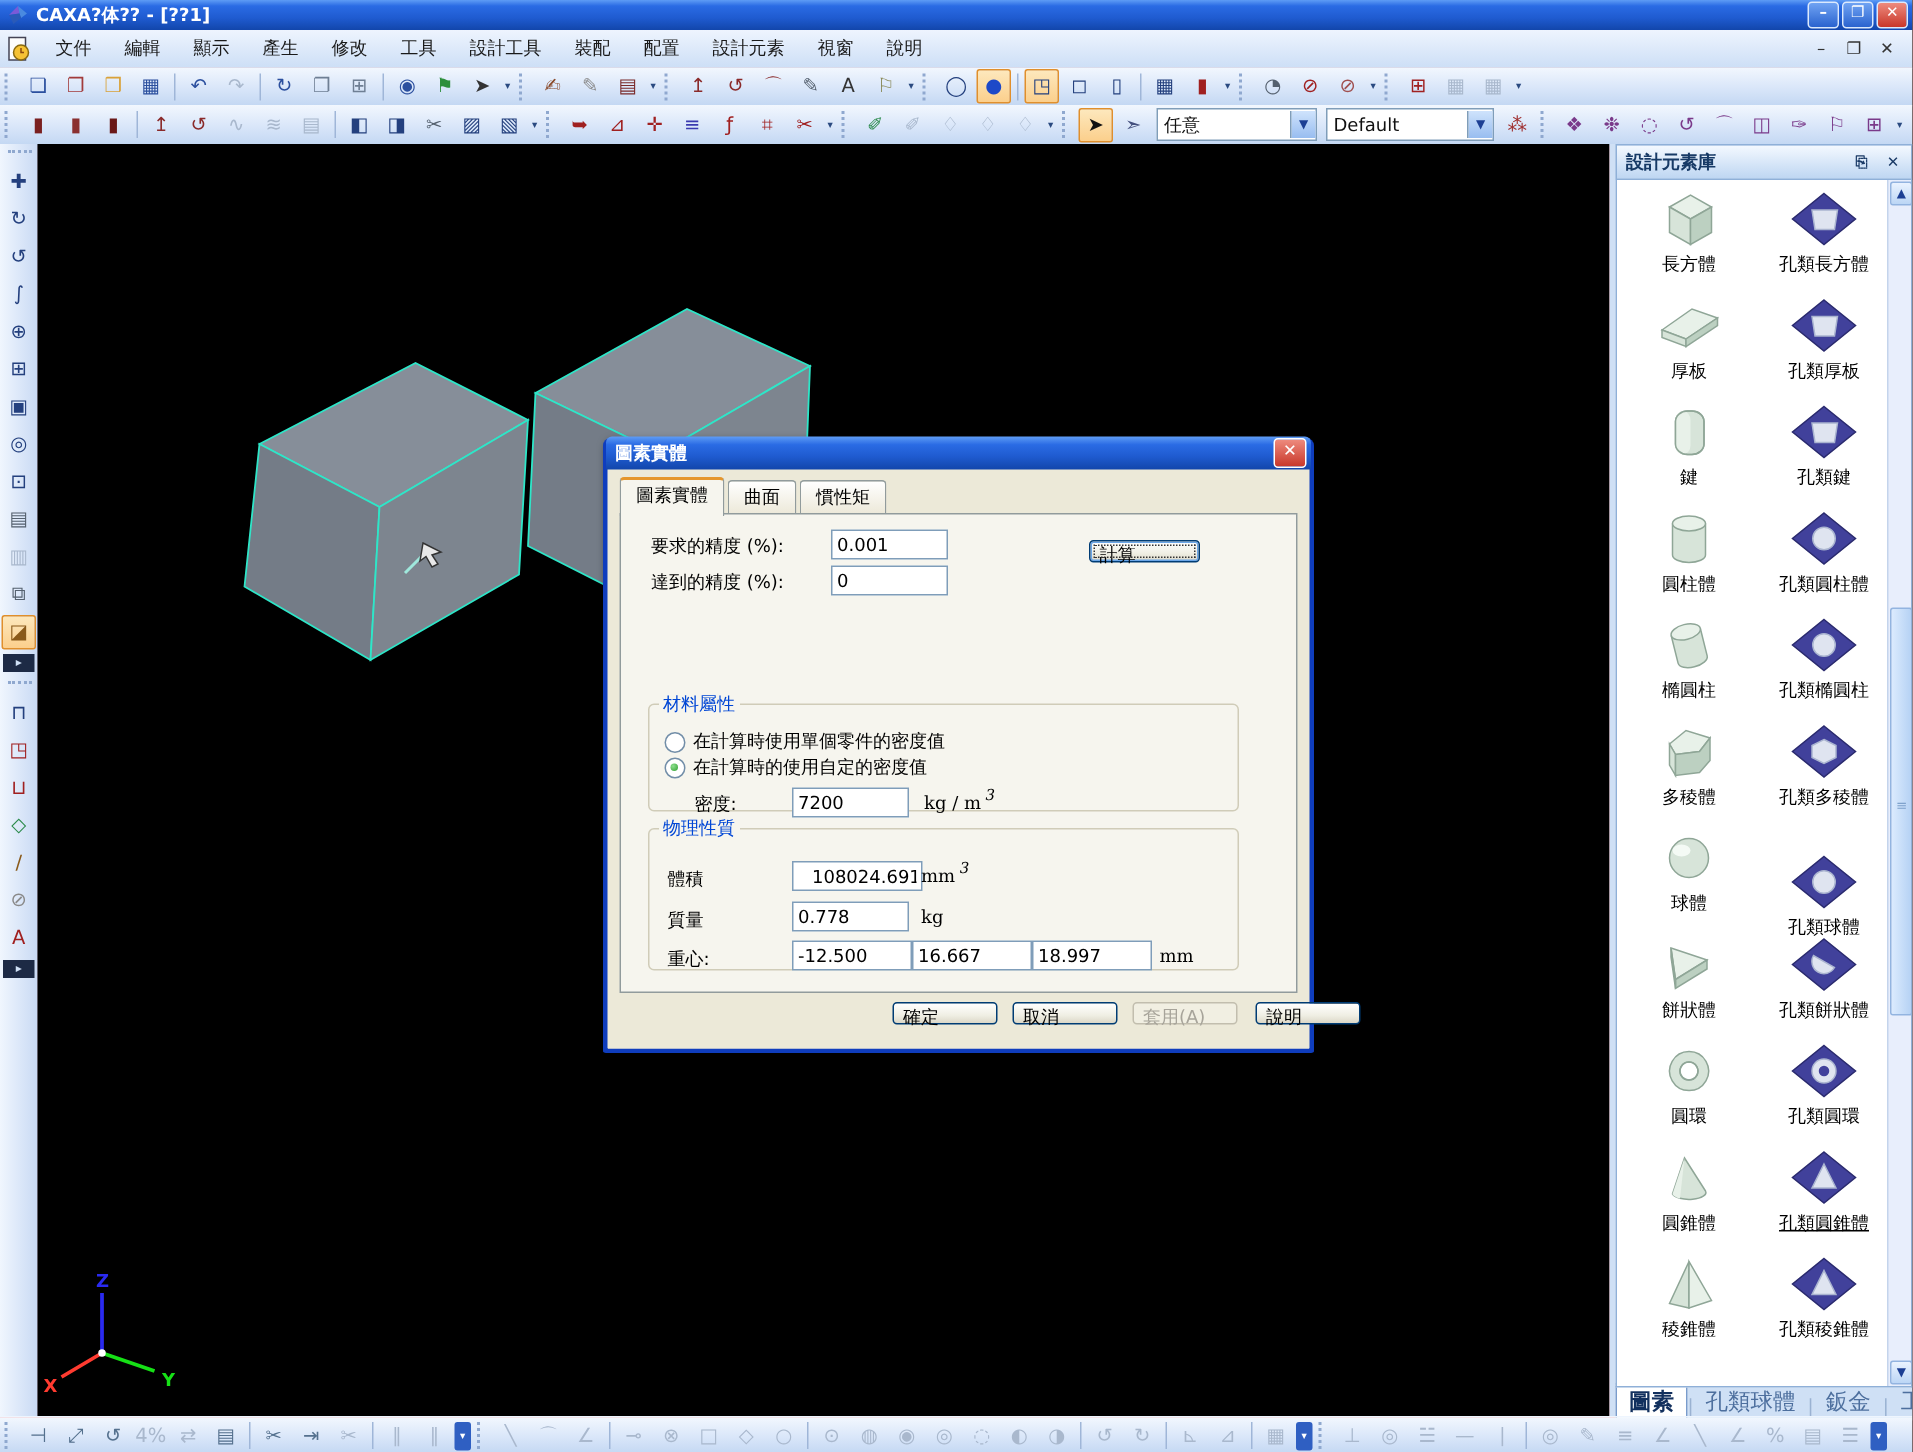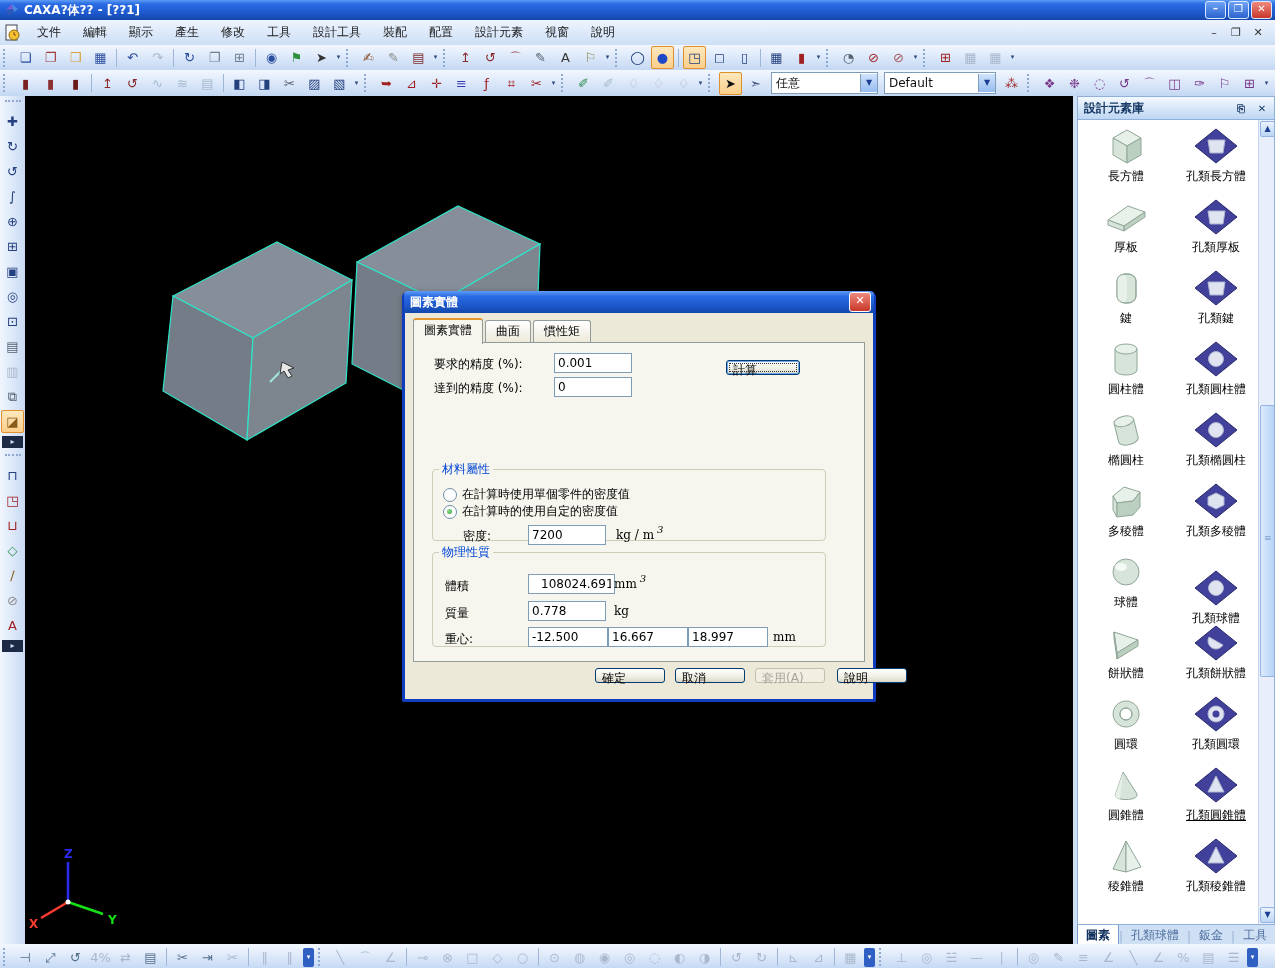--- a/index.html
+++ b/index.html
@@ -71,21 +71,21 @@
   .sb-item .slabel{font-size:12px;color:#000;line-height:14px;}
   .sb-scroll{position:absolute;right:0;top:0;width:15px;height:100%;
     background:#e8eefc;border-left:1px solid #c4d4ec;}
   .sb-arrow{position:absolute;left:1px;width:13px;height:14px;text-align:center;font-size:8px;
     line-height:14px;color:#1c3f94;background:linear-gradient(180deg,#eaf3ff,#bcd6f5);
     border:1px solid #93b4e0;border-radius:2px;}
   .sb-thumb{position:absolute;left:1px;width:13px;background:linear-gradient(90deg,#dcebfe,#b6d2f4);
     border:1px solid #93b4e0;border-radius:2px;}
   .sb-thumb::after{content:"≡";position:absolute;left:3px;top:50%;margin-top:-8px;color:#7fa2cc;font-size:9px;}
   .sb-tabs{height:22px;display:flex;align-items:flex-end;background:#cfe0f5;color:#4d6f9e;}
-  .sb-tab{padding:2px 8px 3px;font-size:12px;cursor:default;white-space:nowrap;}
+  .sb-tab{padding:2px 8px 3px;font-size:15px;cursor:default;white-space:nowrap;}
   .sb-tab.active{background:#fff;border:1px solid #7a9ccc;border-bottom:none;color:#12305e;font-weight:bold;}
   .sb-tabsep{color:#9ab2d2;padding:2px 0 3px;}
   
   #dialog{position:absolute;left:402px;top:292px;width:468px;height:407px;
     background:#ece9d8;border:3px solid #0f3dbd;border-top:none;border-radius:5px 5px 2px 2px;
     box-shadow:2px 2px 6px rgba(0,0,0,.6);}
   .dlg-title{height:22px;margin:-1px -1px 0;border-radius:4px 4px 0 0;
     background:linear-gradient(180deg,#5e9cf5 0%,#2a6be4 25%,#1f5bd0 60%,#1246ab 100%);
     display:flex;align-items:center;color:#fff;font-weight:bold;padding-left:6px;}
   .dlg-close{margin-left:auto;margin-right:3px;width:20px;height:18px;border-radius:3px;

